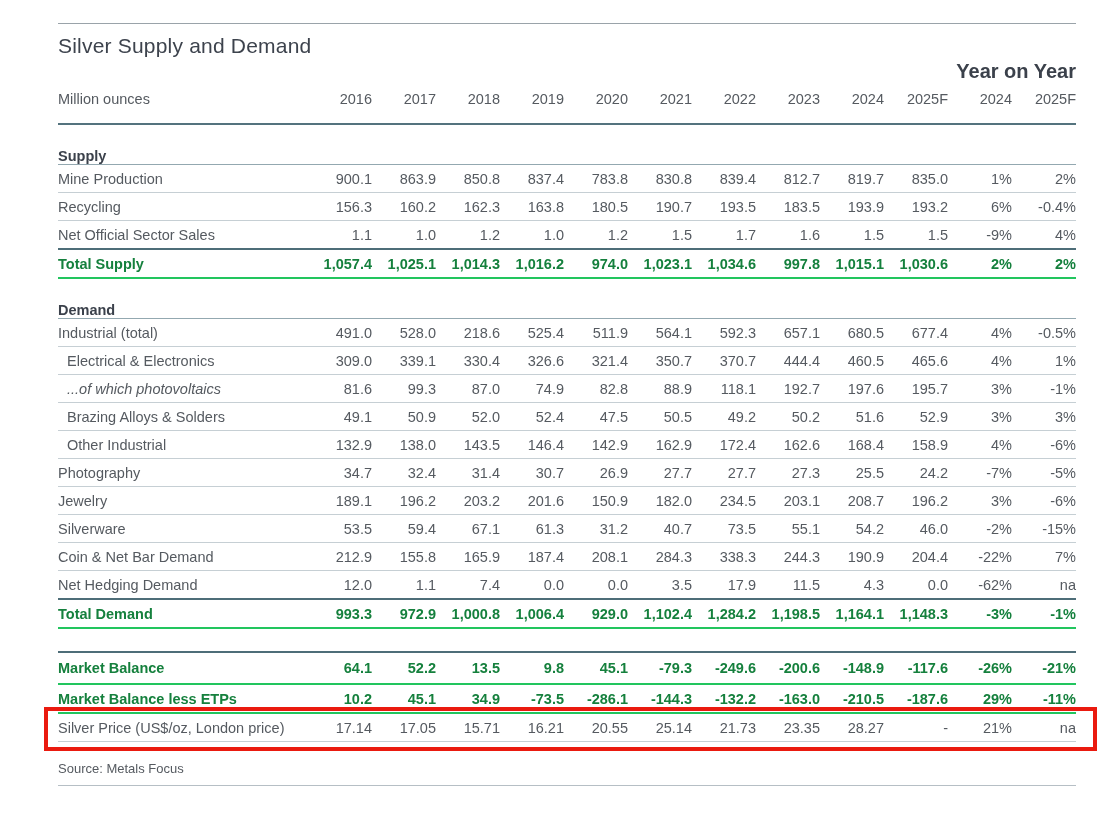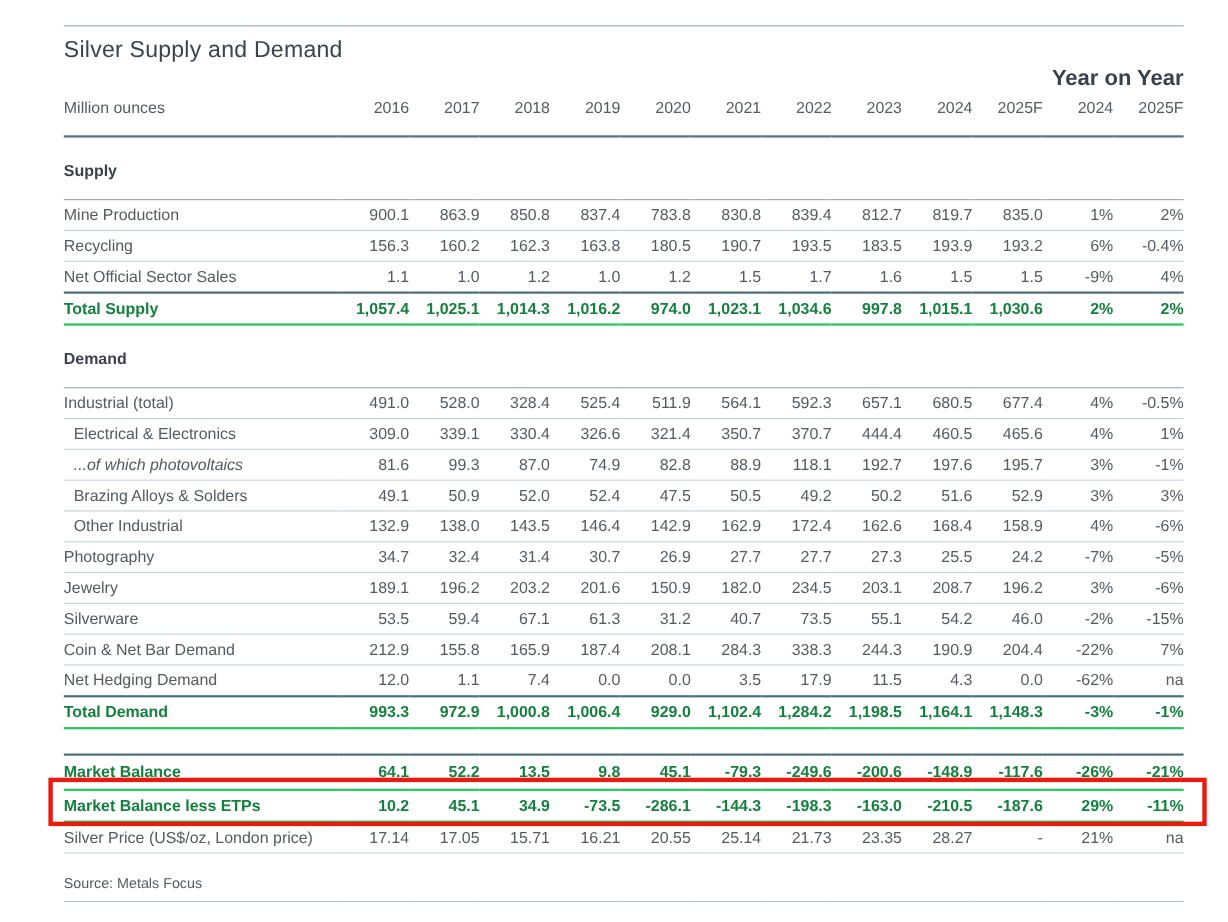--- a/index.html
+++ b/index.html
@@ -68,21 +68,21 @@
     font-weight: 700;
     color: #3b414b;
   }
   thead th:first-child {
     font-weight: 400;
     color: #555a60;
   }
   tr.section-header td {
     height: 39px;
     vertical-align: bottom;
-    padding-bottom: 17px;
+    padding-bottom: 0;
     font-weight: 700;
     color: #3b414b;
     border-bottom: 1px solid #93a8b0;
   }
   tr.data-row td {
     height: 27px;
     border-bottom: 1px solid #c6cfd4;
   }
   tr.total-row td {
     font-weight: 700;
@@ -218,21 +218,21 @@
           <td>2%</td>
           <td>2%</td>
         </tr>
         <tr class="section-header">
           <td colspan="13">Demand</td>
         </tr>
         <tr class="data-row">
           <td>Industrial (total)</td>
           <td>491.0</td>
           <td>528.0</td>
-          <td>328.4</td>
+          <td>218.6</td>
           <td>525.4</td>
           <td>511.9</td>
           <td>564.1</td>
           <td>592.3</td>
           <td>657.1</td>
           <td>680.5</td>
           <td>677.4</td>
           <td>4%</td>
           <td>-0.5%</td>
         </tr>
@@ -405,21 +405,21 @@
           <td>-21%</td>
         </tr>
         <tr class="data-row total-row">
           <td>Market Balance less ETPs</td>
           <td>10.2</td>
           <td>45.1</td>
           <td>34.9</td>
           <td>-73.5</td>
           <td>-286.1</td>
           <td>-144.3</td>
-          <td>-198.3</td>
+          <td>-132.2</td>
           <td>-163.0</td>
           <td>-210.5</td>
           <td>-187.6</td>
           <td>29%</td>
           <td>-11%</td>
         </tr>
         <tr class="data-row">
           <td>Silver Price (US$/oz, London price)</td>
           <td>17.14</td>
           <td>17.05</td>

